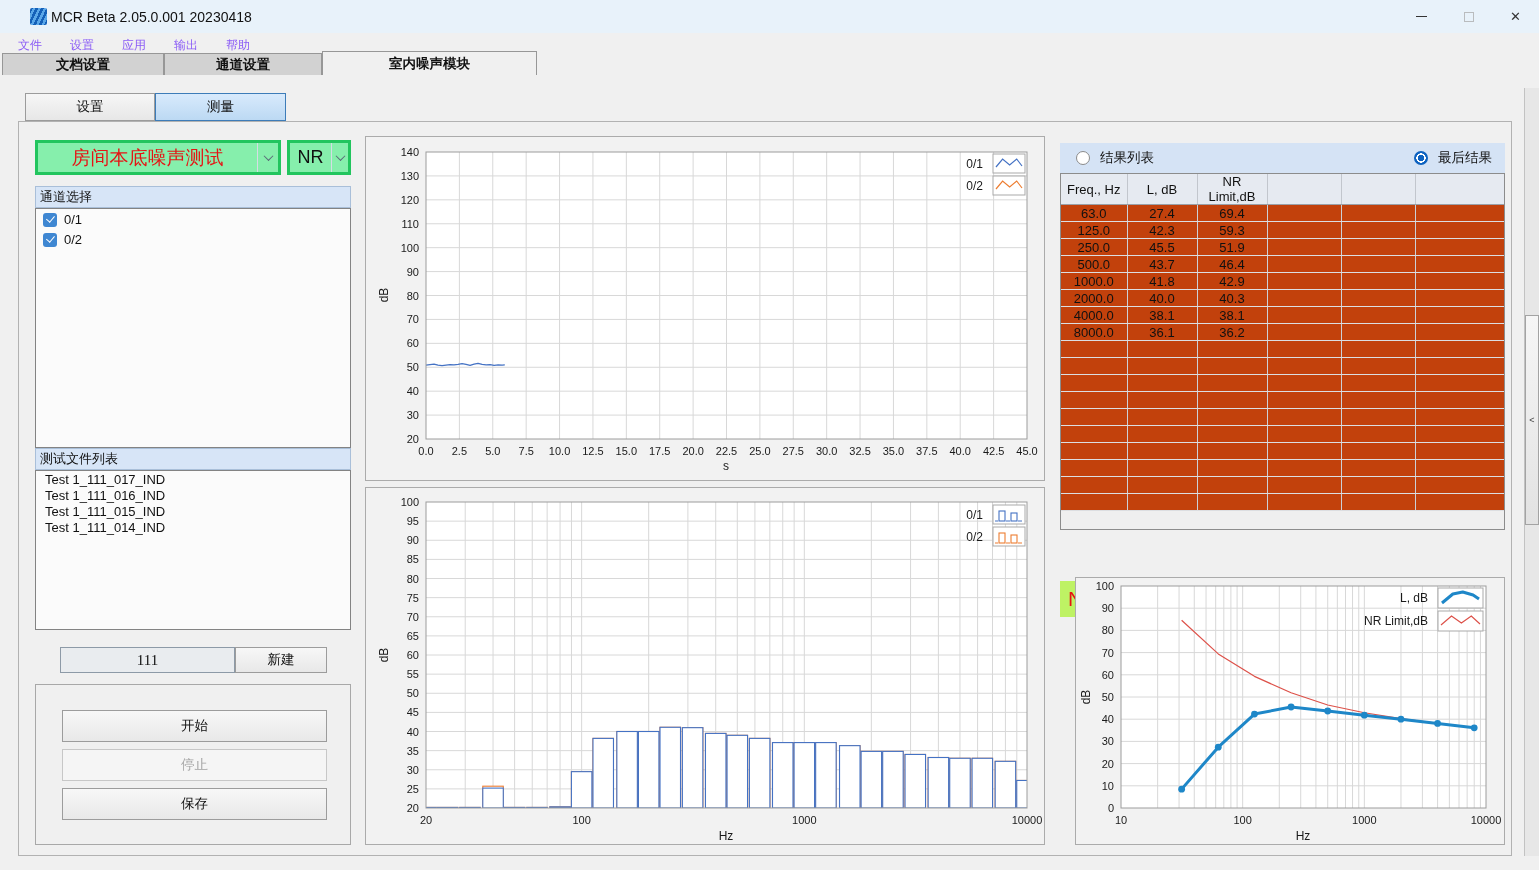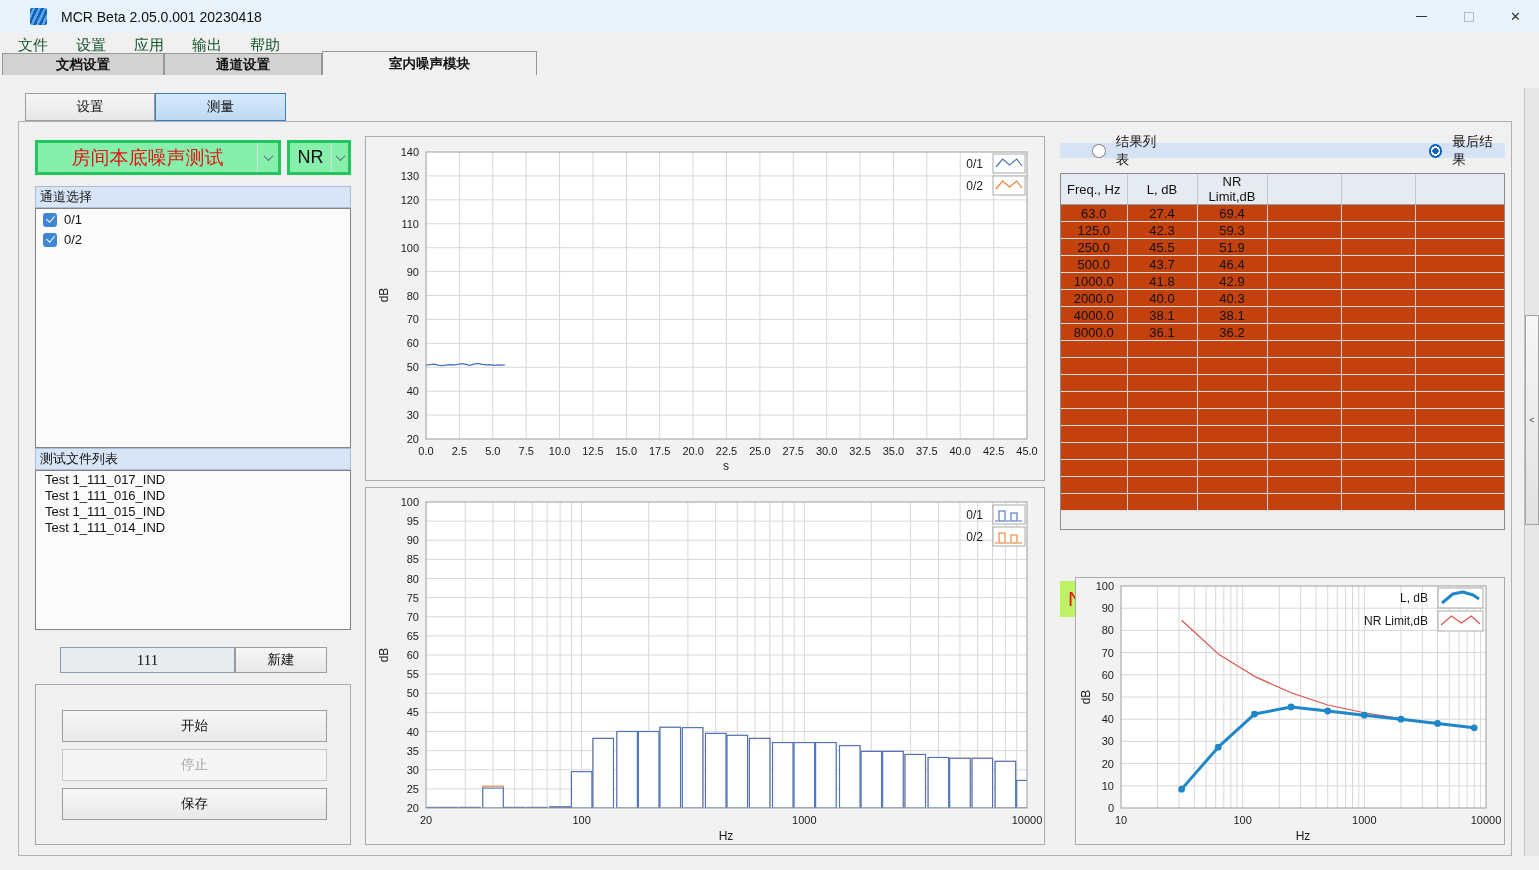--- a/index.html
+++ b/index.html
@@ -4,29 +4,29 @@
 <style>
   * { margin:0; padding:0; box-sizing:border-box; }
   html,body { width:1539px; height:870px; }
   body { font-family:"Liberation Sans", sans-serif; background:#f0f0f0; color:#111; overflow:hidden; }
   #app { position:relative; width:1539px; height:870px; background:#f0f0f0; }
 
   
   .titlebar { position:absolute; left:0; top:0; width:1539px; height:33px; background:#e8f2fa; display:flex; align-items:center; }
   .app-icon { width:17px; height:17px; margin-left:30px; border-radius:2px;
     background:repeating-linear-gradient(115deg,#1460b8 0 2.5px,#5aa7e8 2.5px 5px); }
-  .app-title { margin-left:14px; font-size:14px; color:#111; }
+  .app-title { margin-left:4px; font-size:14px; color:#111; }
   .winbtns { position:absolute; right:0; top:0; height:33px; display:flex; }
   .winbtn { width:47px; height:33px; display:flex; align-items:center; justify-content:center; font-size:13px; color:#333; }
   .minbar { width:11px; height:0; border-top:1.4px solid #333; display:block; }
   .maxbox { width:10px; height:10px; border:1.2px solid #b9bcbe; display:block; }
 
   
   .menubar { position:absolute; left:0; top:33px; width:1539px; height:24px; background:#f0f0f0; display:flex; align-items:center; }
-  .menu-item { font-size:15px; padding:2px 10px; margin-left:8px; color:#14532d; }
+  .menu-item { font-size:12px; padding:2px 10px; margin-left:8px; color:#8b5cf6; }
 
   
   .tabstrip { position:absolute; left:0; top:51px; width:1311px; height:24px;font-weight:bold; }
   .tab { position:absolute; bottom:0; height:22px; background:#d2d2d2; border:1px solid #979797; border-bottom:none;
          display:flex; align-items:center; justify-content:center; font-size:13.5px; }
   .tab.active { height:24px; background:#f0f0f0; z-index:2; }
 
   .content-frame { position:absolute; left:18px; top:121px; width:1494px; height:735px; border:1px solid #b2b2b2; }
 
   
@@ -378,21 +378,21 @@
         <path d="M629 33h3 M640 33h4 M652 33h4" stroke="#4472c4" stroke-width="1.1"></path>
         <text x="617" y="30.5" text-anchor="end" font-size="12" fill="#1a1a1a">0/1</text>
         <rect x="627" y="39" width="32" height="19" fill="#ffffff" stroke="#a9a9a9"></rect>
         <rect x="633" y="45" width="6" height="10" fill="#fff" stroke="#ed7d31" stroke-width="1.1"></rect>
         <rect x="645" y="47" width="6" height="8" fill="#fff" stroke="#ed7d31" stroke-width="1.1"></rect>
         <path d="M629 55h3 M640 55h4 M652 55h4" stroke="#ed7d31" stroke-width="1.1"></path>
         <text x="617" y="52.5" text-anchor="end" font-size="12" fill="#1a1a1a">0/2</text>
       </svg>
   </div>
 
-  <div class="radio-row" style="left:1060px; top:143px; width:445px; height:15px;padding-left:16px;">
+  <div class="radio-row" style="left:1060px; top:143px; width:445px; height:30px;">
     <span class="radio" style="margin-left:16px;"></span>
     <span style="margin-left:10px;">结果列表</span>
     <span class="radio checked" style="margin-left:260px;"></span>
     <span style="margin-left:10px;">最后结果</span>
   </div>
 
   <div class="table-panel" style="left:1060px; top:173px; width:445px; height:357px;">
     <table class="result-table">
       <colgroup>
         <col style="width:66px">

